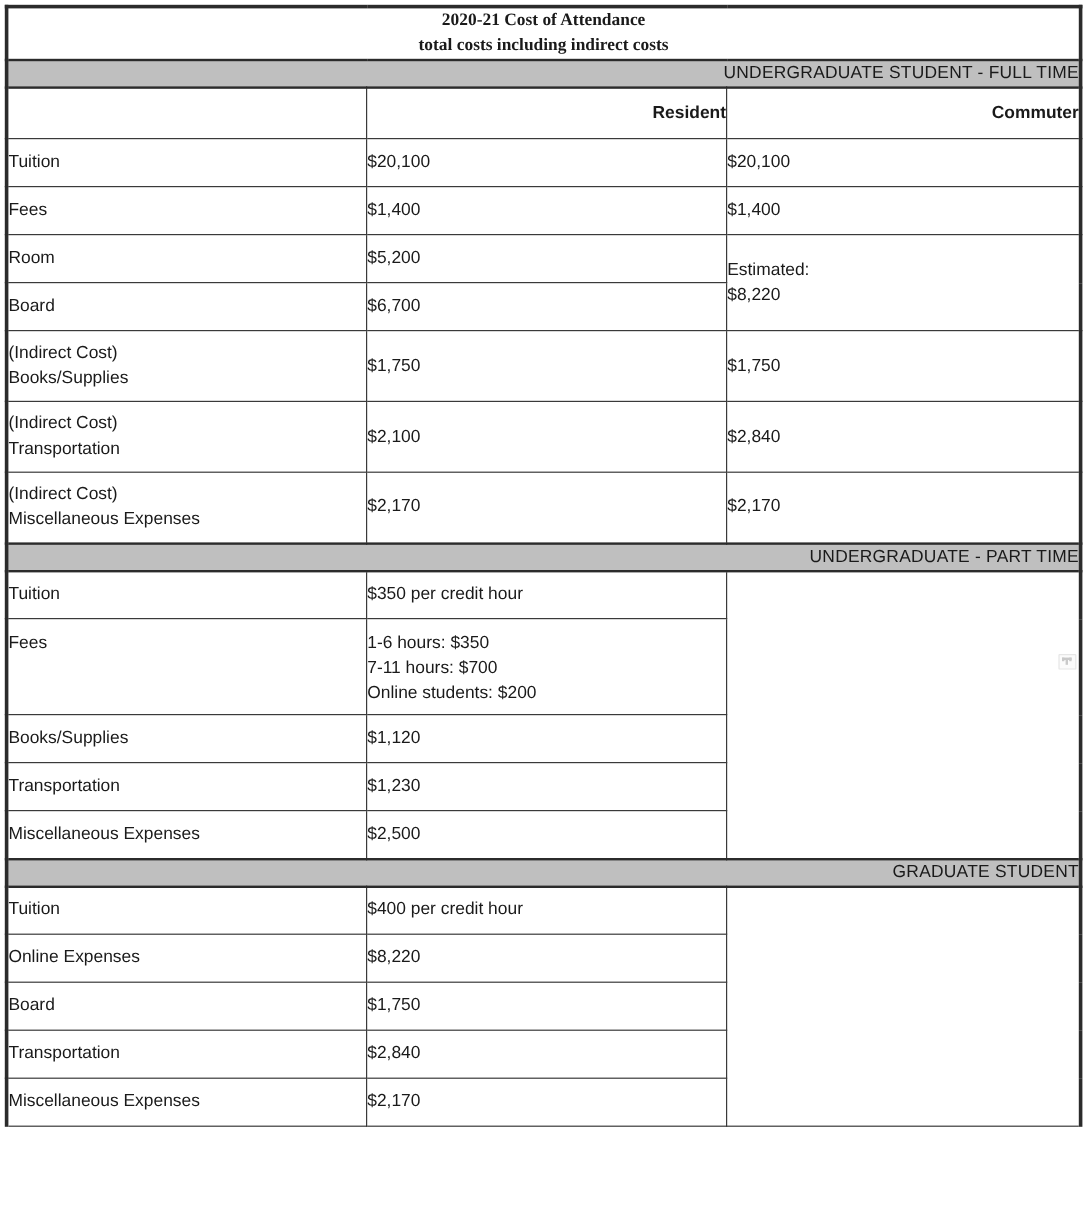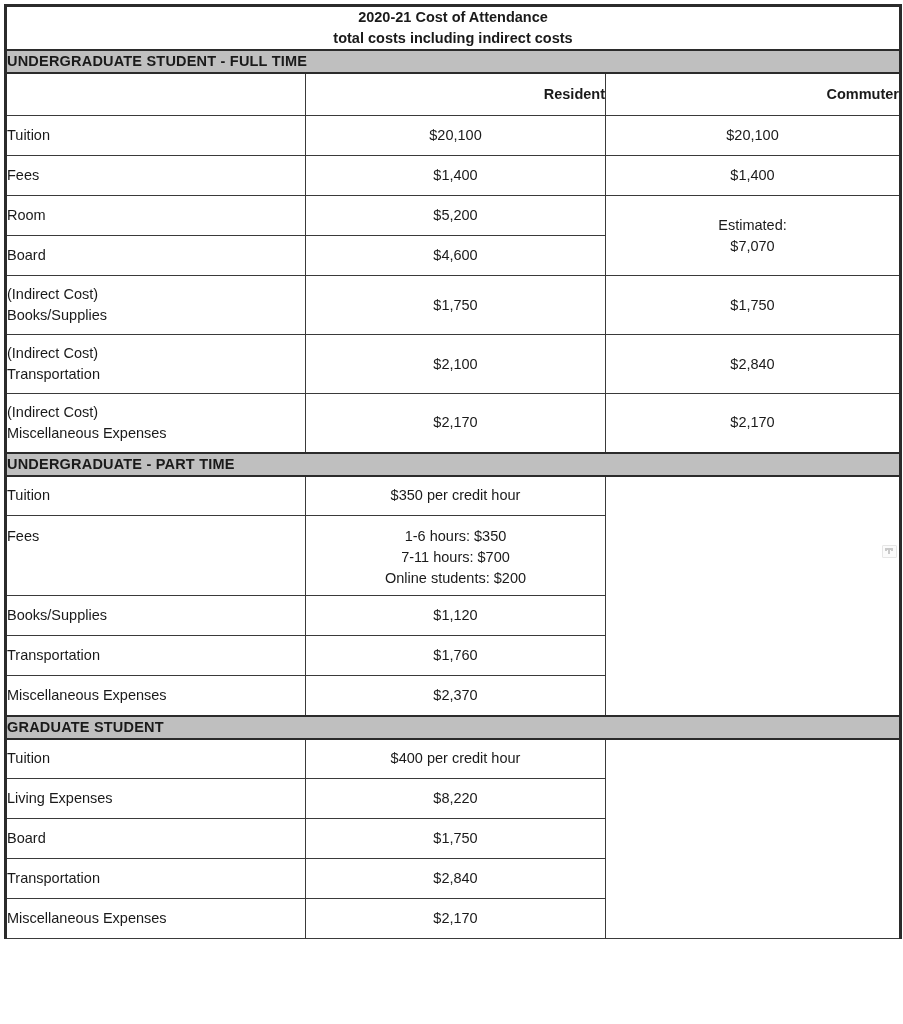--- a/index.html
+++ b/index.html
@@ -44,28 +44,29 @@
   }
 
   
   .title-cell {
     text-align: center;
     font-weight: bold;
     font-size: 21px;
     line-height: 1.28;
     padding: 11px 6px 12px 6px;
     border-bottom: 2px solid #2b2b2b !important;
+    font-family: Liberation Serif, serif;
   }
   .title-cell .t-line { display: block; white-space: nowrap; }
 
   
   .section-band {
     background: #bfbfbf;
-    text-align: left;
-    font-weight: bold;
+    text-align: right;
+    font-weight: normal;
     font-size: 14.5px;
     letter-spacing: 0.2px;
     padding: 9px 6px 9px 6px;
     border-top: 2px solid #2b2b2b !important;
     border-bottom: 2px solid #2b2b2b !important;
   }
 
   
   .col-head {
     text-align: right;
@@ -76,21 +77,21 @@
   }
 
   
   .lbl {
     text-align: left;
     padding: 0 12px 0 8px;
     white-space: pre-line;
   }
   
   .val {
-    text-align: center;
+    text-align: left;
     padding: 0 8px;
     white-space: pre-line;
   }
   .val.empty-span { border-left: 1px solid #3a3a3a; }
 
   .r-40 { height: 40px; }
   .r-59 { height: 59px; }
   .r-80 { height: 80px; }
 
   .merge-top { vertical-align: middle; }
@@ -160,26 +161,26 @@
       <tr class="r-40">
         <td class="lbl">Fees</td>
         <td class="val">$1,400</td>
         <td class="val">$1,400</td>
       </tr>
 
       <tr class="r-40">
         <td class="lbl">Room</td>
         <td class="val">$5,200</td>
         <td class="val merge-top" rowspan="2">Estimated:
-$7,070</td>
+$8,220</td>
       </tr>
 
       <tr class="r-40">
         <td class="lbl">Board</td>
-        <td class="val">$4,600</td>
+        <td class="val">$6,700</td>
       </tr>
 
       <tr class="r-59">
         <td class="lbl">(Indirect Cost)
 Books/Supplies</td>
         <td class="val">$1,750</td>
         <td class="val">$1,750</td>
       </tr>
 
       <tr class="r-59">
@@ -215,40 +216,40 @@
 Online students:  $200</td>
       </tr>
 
       <tr class="r-40">
         <td class="lbl">Books/Supplies</td>
         <td class="val">$1,120</td>
       </tr>
 
       <tr class="r-40">
         <td class="lbl">Transportation</td>
-        <td class="val">$1,760</td>
+        <td class="val">$1,230</td>
       </tr>
 
       <tr class="r-40">
         <td class="lbl">Miscellaneous Expenses</td>
-        <td class="val">$2,370</td>
+        <td class="val">$2,500</td>
       </tr>
 
       <tr>
         <td class="section-band" colspan="3">GRADUATE STUDENT</td>
       </tr>
 
       <tr class="r-40">
         <td class="lbl">Tuition</td>
         <td class="val">$400 per credit hour</td>
         <td class="val empty-span" rowspan="5"></td>
       </tr>
 
       <tr class="r-40">
-        <td class="lbl">Living Expenses</td>
+        <td class="lbl">Online Expenses</td>
         <td class="val">$8,220</td>
       </tr>
 
       <tr class="r-40">
         <td class="lbl">Board</td>
         <td class="val">$1,750</td>
       </tr>
 
       <tr class="r-40">
         <td class="lbl">Transportation</td>

